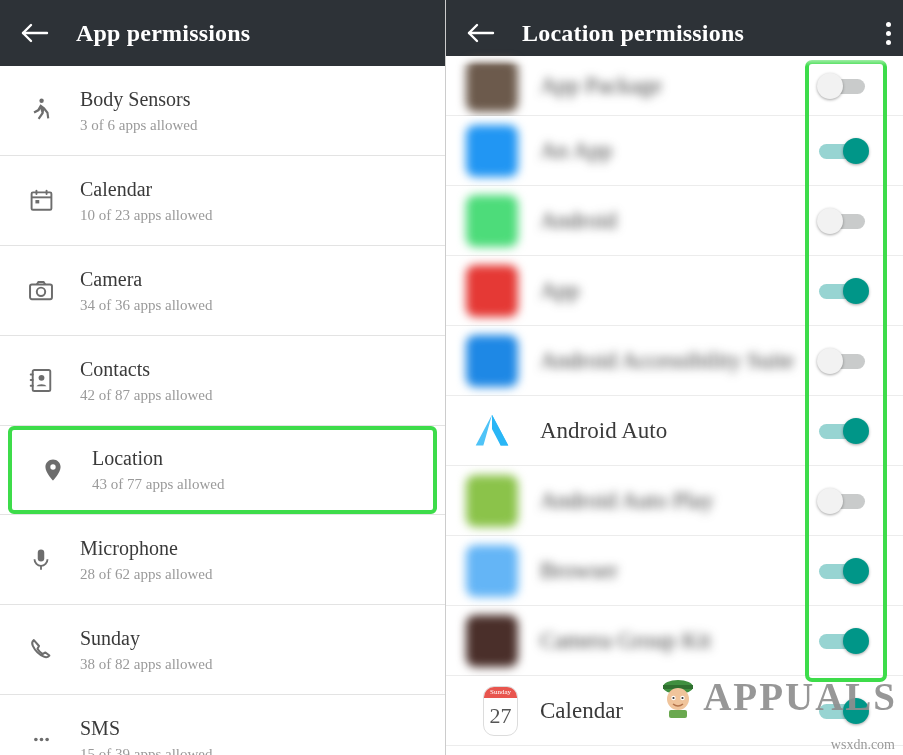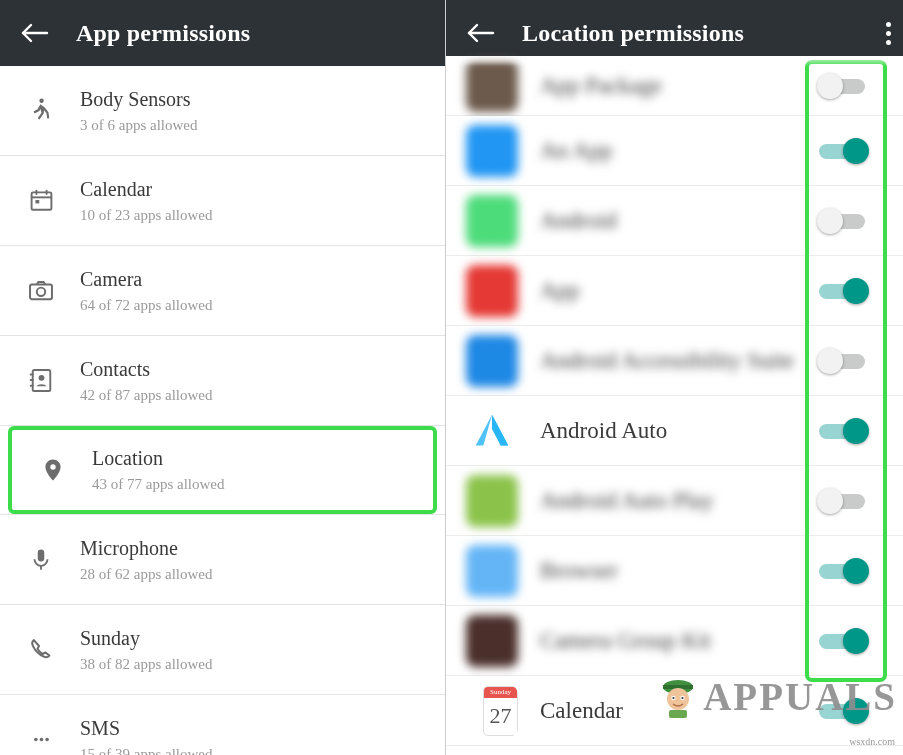--- a/index.html
+++ b/index.html
@@ -199,21 +199,21 @@
     background: linear-gradient(to bottom, rgba(255,255,255,0.85), rgba(255,255,255,0));
     pointer-events: none;
     z-index: 6;
   }
 
   
   .cal-icon {
     width: 50px; height: 50px;
     background: #ffffff;
     border: 1px solid #dcdcdc;
-    border-radius: 5px;
+    border-radius: 11px;
     box-sizing: border-box;
     overflow: hidden;
     display: flex;
     flex-direction: column;
     margin-left: 17px;
   }
   .cal-top {
     background: #e8554e;
     color: #fff;
     font-size: 7px;
@@ -243,22 +243,22 @@
   .wm-text {
     font-size: 39px;
     font-weight: bold;
     color: #8f8f8f;
     letter-spacing: 2px;
     opacity: 0.92;
   }
   .wm-sub {
     position: absolute;
     right: 8px;
-    bottom: 8px;
-    font-size: 10px;
+    bottom: 2px;
+    font-size: 14px;
     color: #9a9a9a;
     z-index: 7;
   }
   .wm-mascot {
     width: 46px; height: 46px;
     margin-right: 2px;
     position: relative;
   }
 </style>
 </head>
@@ -311,21 +311,21 @@
       <div class="perm-row">
         <div class="perm-icon">
           <svg width="28" height="28" viewBox="0 0 24 24" fill="none" stroke="#6d6d6d" stroke-width="1.7">
             <rect x="2.6" y="6.4" width="18.8" height="12.6" rx="1.6"></rect>
             <path d="M8.4 6.4 L9.8 4.2 H14.2 L15.6 6.4"></path>
             <circle cx="12" cy="12.7" r="3.6"></circle>
           </svg>
         </div>
         <div class="perm-text">
           <div class="perm-title">Camera</div>
-          <div class="perm-sub">64 of 72 apps allowed</div>
+          <div class="perm-sub">34 of 36 apps allowed</div>
         </div>
       </div>
 
       <div class="perm-row">
         <div class="perm-icon">
           <svg width="27" height="27" viewBox="0 0 24 24" fill="none" stroke="#6d6d6d" stroke-width="1.7">
             <rect x="4.2" y="2.6" width="15.6" height="18.8" rx="1.4"></rect>
             <circle cx="12" cy="9.6" r="2.6" fill="#6d6d6d" stroke="none"></circle>
             <path d="M7.6 17.2 c0.9-2.6 7.9-2.6 8.8 0" fill="#6d6d6d" stroke="none"></path>
             <path d="M2.4 6.6 H4.2 M2.4 11.6 H4.2 M2.4 16.6 H4.2" stroke-linecap="round"></path>

